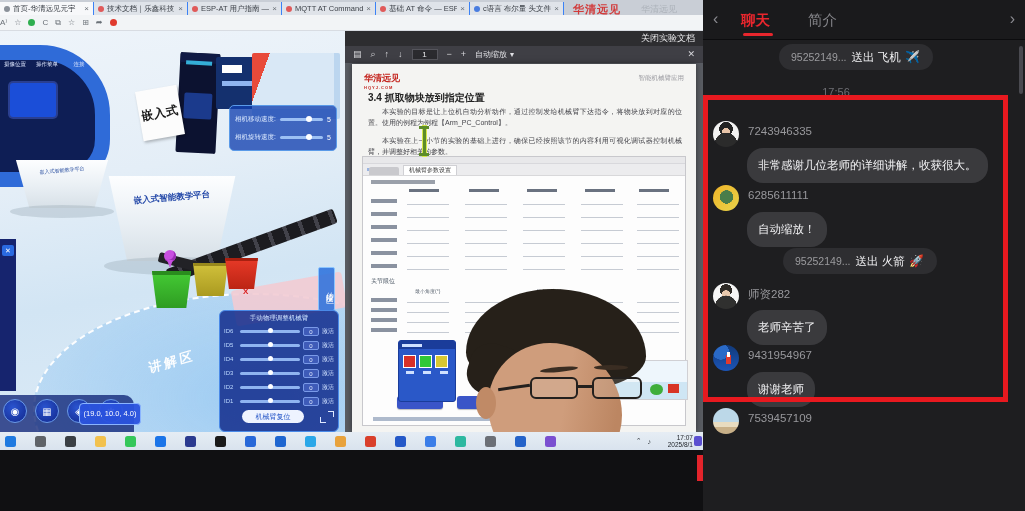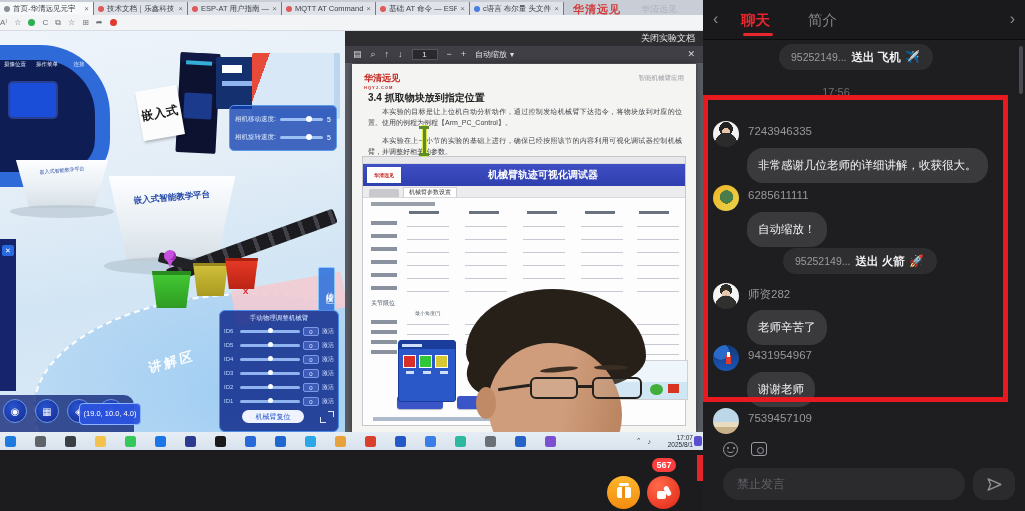--- a/index.html
+++ b/index.html
@@ -198,21 +198,21 @@
   
   .chat{position:absolute;left:703px;top:0;width:322px;height:511px;background:#1e1e20}
   .chead{position:absolute;left:0;top:0;width:322px;height:40px;background:#1a1a1c;border-bottom:1px solid #0c0c0e}
   .chev{position:absolute;top:9px;font-size:16px;color:#8a8a90;line-height:20px}
   .chevL{left:10px}.chevR{right:10px}
   .ctab1{position:absolute;left:38px;top:11px;font-size:14.5px;font-weight:bold;color:#e8262d}
   .cunder{position:absolute;left:40px;top:33px;width:30px;height:3px;background:#e8262d;border-radius:2px}
   .ctab2{position:absolute;left:105px;top:11px;font-size:14.5px;color:#85858a}
   .pill{position:absolute;height:26px;background:#2e2e31;border-radius:13px;display:flex;align-items:center;gap:5px;padding:0 12px;white-space:nowrap}
   .pill .pu{font-size:10.5px;color:#9b9b9e}
-  .pill .pg{font-size:11.5px;font-weight:bold;color:#f2f2f4}
+  .pill .pg{font-size:11.5px;font-weight:normal;color:#f2f2f4}
   .pill .pe{font-size:12px}
   .pillA{left:76px;top:44px}
   .pillB{left:80px;top:248px}
   .ctime{position:absolute;left:0;top:86px;width:266px;text-align:center;font-size:11px;color:#6f6f74}
   .redbox{position:absolute;left:0;top:95px;width:305px;height:307px;border:5px solid #e8191f;z-index:20;pointer-events:none}
   .crow{position:absolute;left:10px;width:302px}
   .cav{position:absolute;left:0;top:0;width:26px;height:26px;border-radius:50%;overflow:hidden}
   .av1{background:radial-gradient(circle at 50% 88%,#2b2b2b 0 42%,transparent 43%),radial-gradient(circle at 50% 42%,#e8c4a8 0 20%,transparent 21%),radial-gradient(circle at 50% 30%,#222 0 30%,transparent 31%),#f2f2f2}
   .av2{background:radial-gradient(circle at 52% 46%,#4a7d4a 0 34%,transparent 35%),linear-gradient(135deg,#f0b429,#e8d44a)}
   .av3{background:radial-gradient(circle at 50% 90%,#30302f 0 40%,transparent 41%),radial-gradient(circle at 50% 44%,#e8c8ac 0 21%,transparent 22%),radial-gradient(circle at 50% 28%,#2e2a26 0 26%,transparent 27%),#f5f5f5}
@@ -436,26 +436,20 @@
             <span>华清远见</span><i>HQYJ.COM</i>
           </div>
           <div class="corner">智能机械臂应用</div>
           <div class="heading">3.4 抓取物块放到指定位置</div>
           <div class="para p1">本实验的目标是让上位机自动分析动作，通过控制发给机械臂下达指令，将物块放到对应的位置。使用的例程为例程【Arm_PC_Control】。</div>
           <div class="para p2">本实验在上一小节的实验的基础上进行，确保已经按照该节的内容利用可视化调试器控制机械臂，并调整好相关的参数。</div>
           <div class="ibeam"></div>
 
           <div class="shot">
             <div class="minibar"><i></i></div>
-            <div class="sbanner">
-              <span class="slogo">
-                  <span>华清远见</span>
-                </span>
-              <span class="sbtitle">机械臂轨迹可视化调试器</span>
-            </div>
             <div class="stabs">
               <span class="stab1"></span>
               <span class="stab2">机械臂参数设置</span>
             </div>
             <div class="ttitle"></div>
             <div class="thead"></div>
             <div class="trow"></div>
             <div class="trow"></div>
             <div class="trow"></div>
             <div class="trow"></div>
@@ -543,29 +537,20 @@
         <span>⌃</span>
         <span>♪</span>
       </div>
       <div class="clock">
         <div>17:07</div>
         <div>2025/8/1</div>
       </div>
       <div class="noticon"></div>
     </div>
 
-    <div class="streambar">
-      <div class="giftbtn">
-          <span class="giftbox"></span>
-        </div>
-      <div class="likebtn">
-          <span class="thumb"></span>
-        </div>
-      <div class="badge">567</div>
-    </div>
     <div class="redartifact"></div>
   </div>
 
   <div class="chat">
     <div class="chead">
       <span class="chev chevL">‹</span>
       <span class="ctab1">聊天</span>
       <span class="cunder"></span>
       <span class="ctab2">简介</span>
       <span class="chev chevR">›</span>
@@ -610,24 +595,14 @@
     </div>
 
     <div class="crow" style="top:408px">
       <div class="cav av5"></div>
       <div class="cname">7539457109</div>
     </div>
 
     <div class="redbox"></div>
     <div class="cscroll"></div>
 
-    <div class="cfoot">
-      <span class="smiley"></span>
-      <span class="shoticon"></span>
-      <input class="cinput" type="text" placeholder="禁止发言" style="">
-      <span class="sendbtn">
-        <svg width="17" height="17" viewBox="0 0 24 24">
-            <path d="M3 20 L21 12 L3 4 L6.5 12 Z" fill="none" stroke="#8d8d93" stroke-width="2" stroke-linejoin="round"></path>
-          </svg>
-      </span>
-    </div>
   </div>
 </div>
 
 </body></html>

